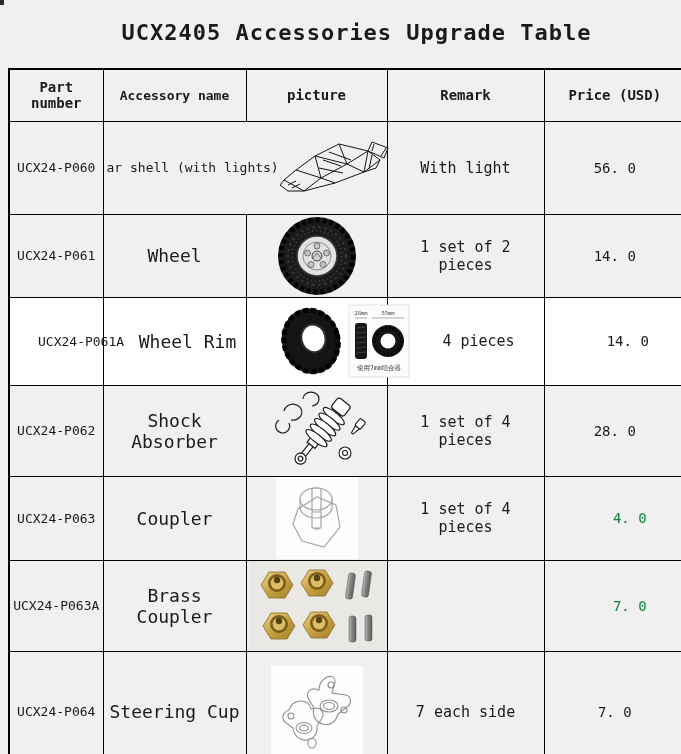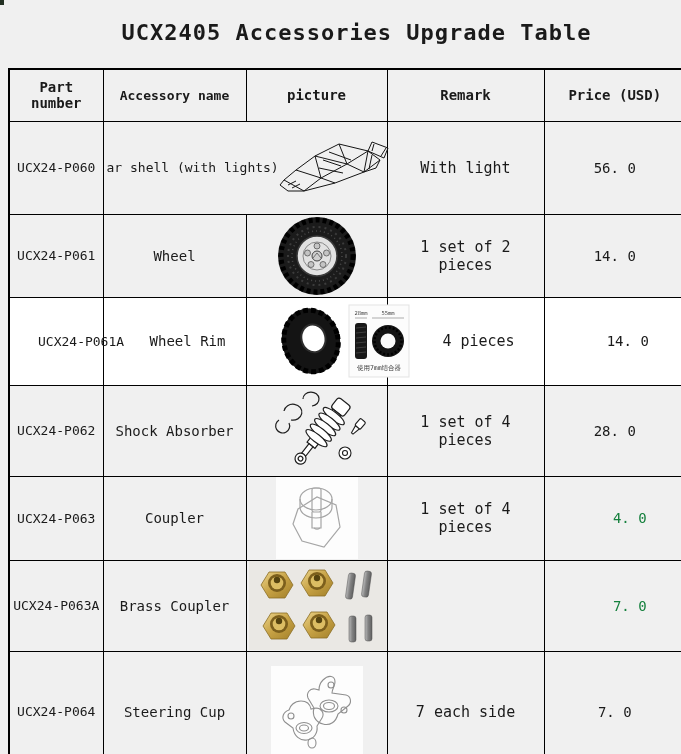--- a/index.html
+++ b/index.html
@@ -38,21 +38,21 @@
   tr.row1{height:93px;padding-left:27px;}
   tr.row2{height:64px;}
   tr.row3{height:88px;}
   tr.row4{height:91px;}
   tr.row5{height:84px;}
   tr.row6{height:91px;}
   tr.row7{height:122px;}
   th{font-size:14px;font-weight:bold;}
   th.h-name{font-size:13px;}
   td.c-part{font-size:13px;white-space:nowrap;}
-  td.c-name{font-size:14px;}
+  td.c-name{font-size:18px;}
   td.c-remark{font-size:15px;margin-top:32px;}
   td.c-price{font-size:14px;white-space:nowrap;}
   td.c-price.muted{color:#15803d;padding-left:32px;}
   tr.highlight td{background:#ffffff;padding-left:28px;}
   .merged-wrap{
     display:flex;align-items:center;height:100%;text-align:right;
   }
   .merged-wrap .cutoff-name{
     font-size:13px;white-space:nowrap;flex:none;padding-left:1px;
   }

